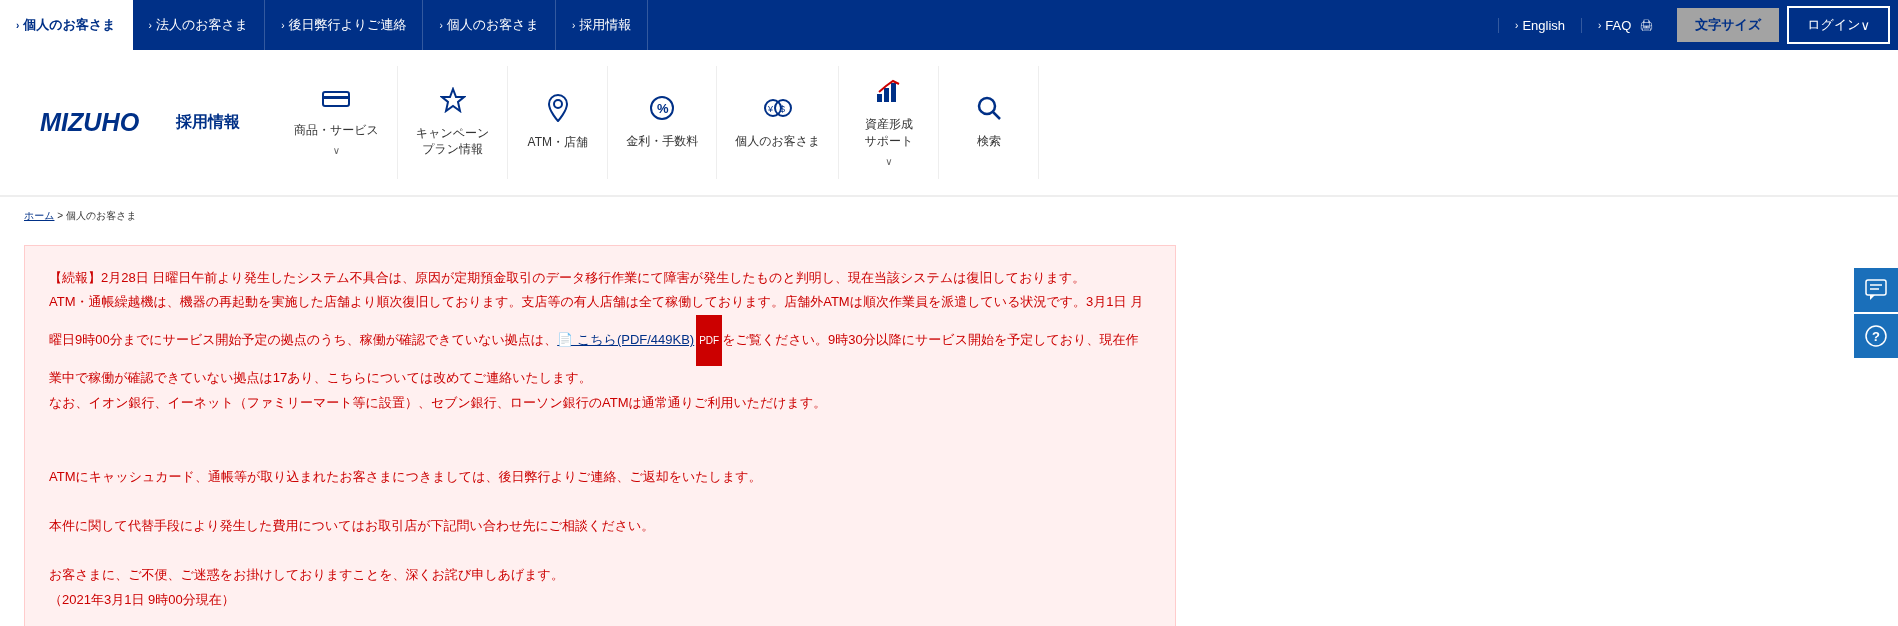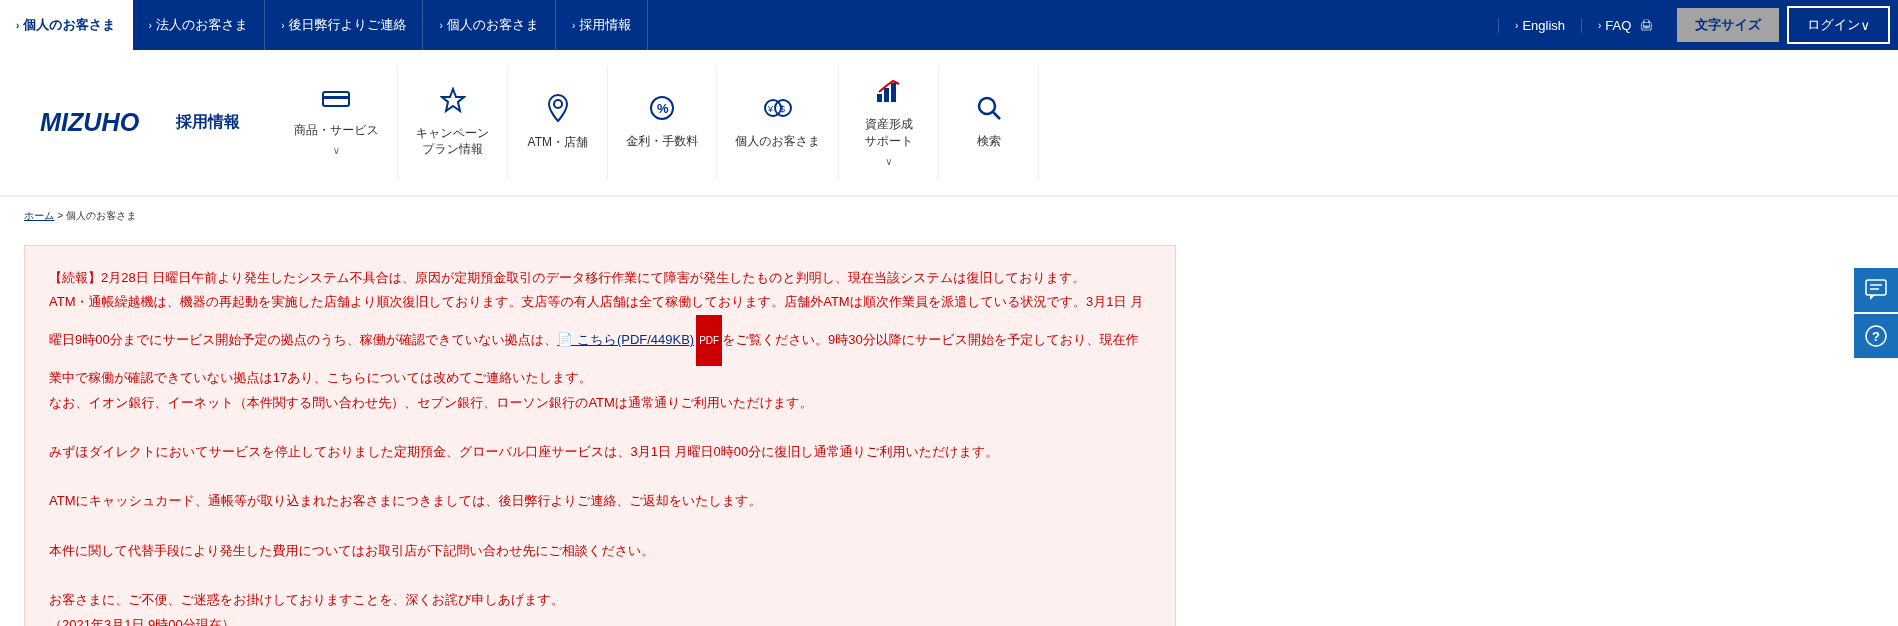--- a/index.html
+++ b/index.html
@@ -294,23 +294,22 @@
   <span>&gt; </span>
   <span>個人のお客さま</span>
 </div>
 
 <main>
   <div class="content-area">
     <div class="notice-box">
       <div class="notice-text">
         <p>【続報】2月28日 日曜日午前より発生したシステム不具合は、原因が定期預金取引のデータ移行作業にて障害が発生したものと判明し、現在当該システムは復旧しております。</p>
         <p>ATM・通帳繰越機は、機器の再起動を実施した店舗より順次復旧しております。支店等の有人店舗は全て稼働しております。店舗外ATMは順次作業員を派遣している状況です。3月1日 月曜日9時00分までにサービス開始予定の拠点のうち、稼働が確認できていない拠点は、<a class="pdf-link">📄 こちら(PDF/449KB)<span class="pdf-badge">PDF</span></a>をご覧ください。9時30分以降にサービス開始を予定しており、現在作業中で稼働が確認できていない拠点は17あり、こちらについては改めてご連絡いたします。</p>
-        <p>なお、イオン銀行、イーネット（本件関する問い合わせ先）、セブン銀行、ローソン銀行のATMは通常通りご利用いただけます。</p>
-        <br>
-        <p>みずほダイレクトにおいてサービスを停止しておりました定期預金、グローバル口座サービスは、3月1日 月曜日0時00分に復旧し通常通りご利用いただけます。</p>
+        <p>なお、イオン銀行、イーネット（ファミリーマート等に設置）、セブン銀行、ローソン銀行のATMは通常通りご利用いただけます。</p>
+        <br>
         <br>
         <p>ATMにキャッシュカード、通帳等が取り込まれたお客さまにつきましては、後日弊行よりご連絡、ご返却をいたします。</p>
         <br>
         <p>本件に関して代替手段により発生した費用についてはお取引店が下記問い合わせ先にご相談ください。</p>
         <br>
         <p>お客さまに、ご不便、ご迷惑をお掛けしておりますことを、深くお詫び申しあげます。</p>
         <p>（2021年3月1日 9時00分現在）</p>
         <br>
         <p>【本件関する問い合わせ先】</p>
         

